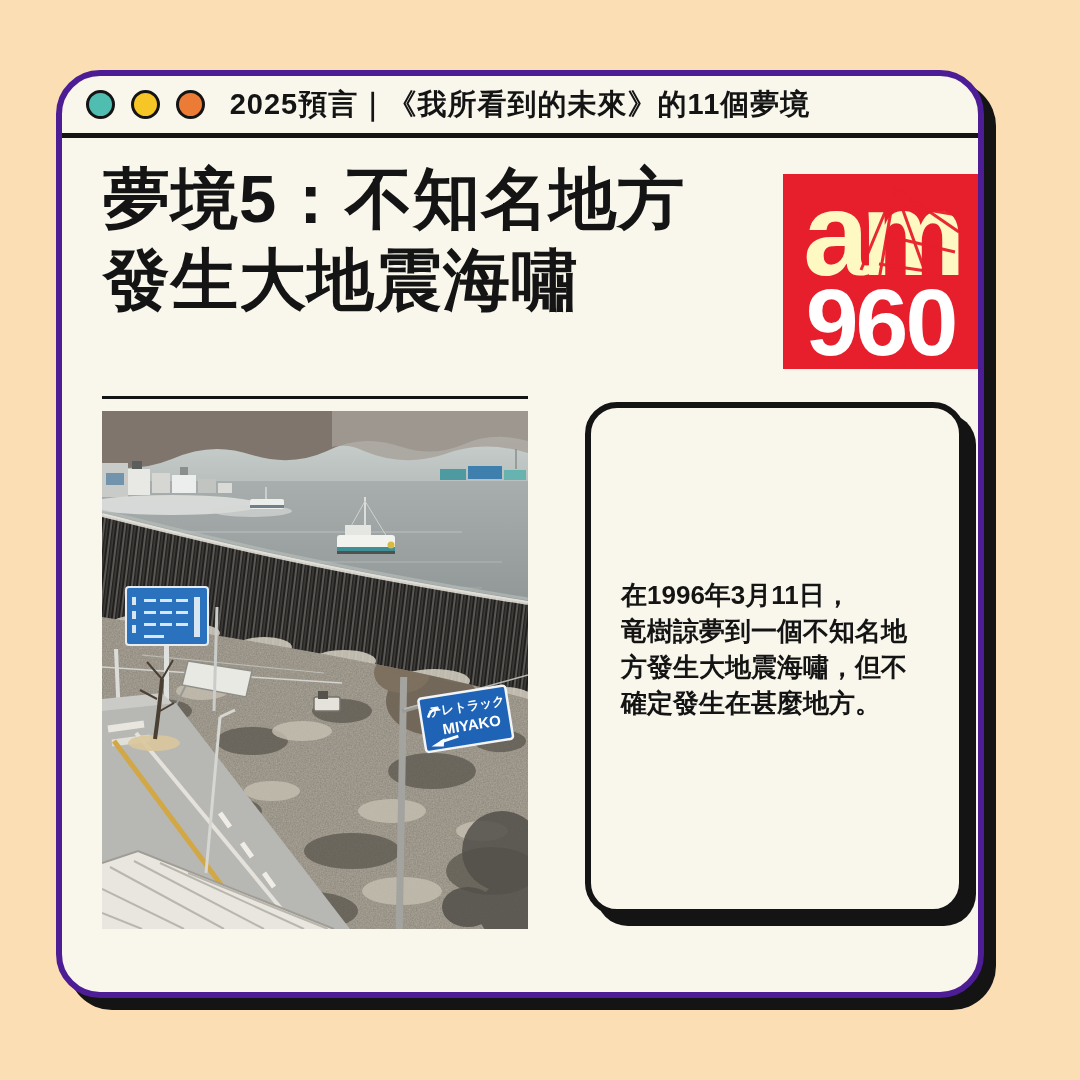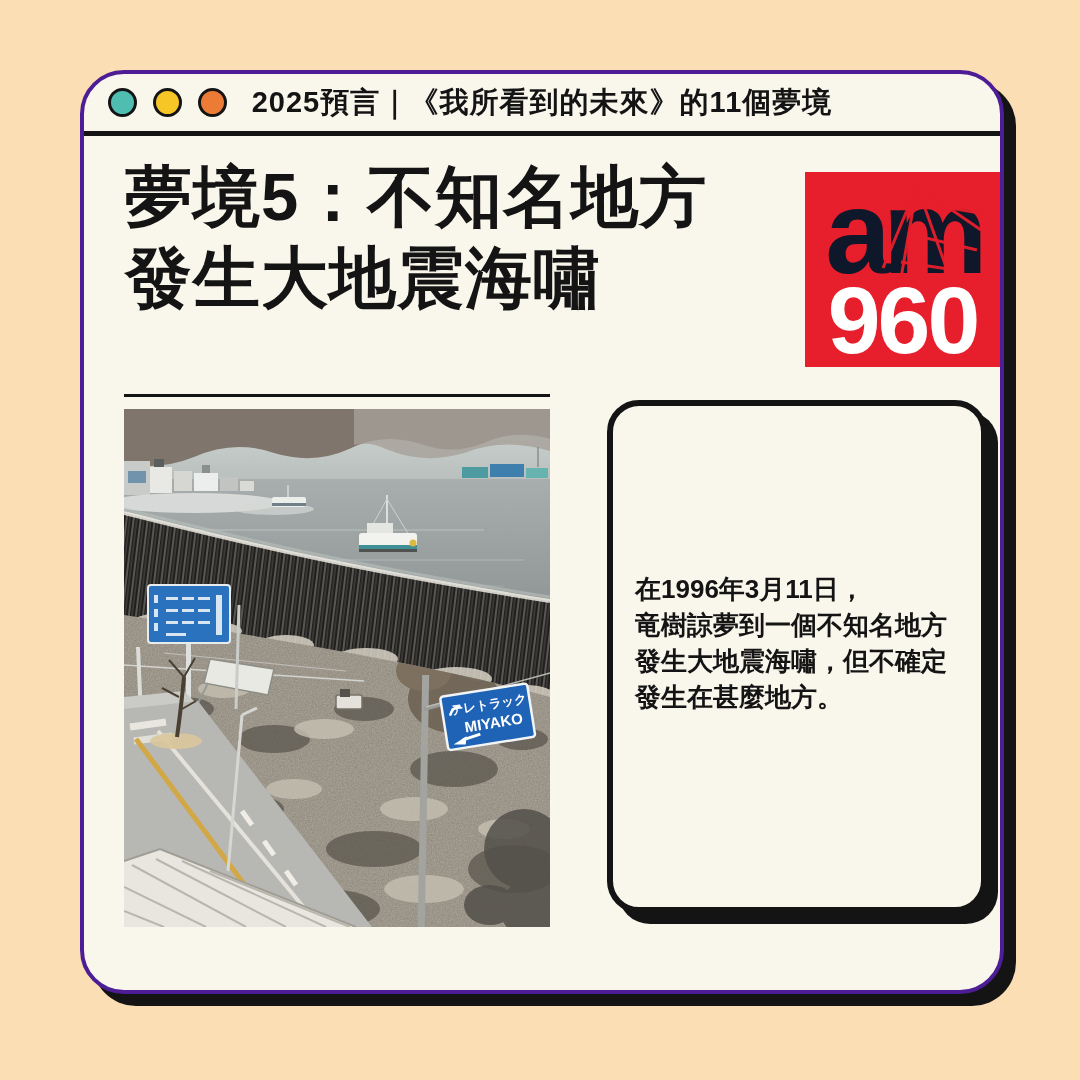--- a/index.html
+++ b/index.html
@@ -3,22 +3,22 @@
 <meta charset="utf-8">
 <style>
   html,body{margin:0;padding:0;}
   body{
     width:1080px;height:1080px;position:relative;overflow:hidden;
     background:#FBDEB4;
     font-family:"Liberation Sans","DejaVu Sans",sans-serif;
     color:#141414;
   }
   .card{
-    position:absolute;left:80px;top:70px;width:916px;height:916px;
-    background:#F9F6EC;border:4px solid #4c1d95;border-radius:44px;
+    position:absolute;left:56px;top:70px;width:916px;height:916px;
+    background:#F9F6EC;border:6px solid #4c1d95;border-radius:44px;
     box-shadow:12px 12px 0 #141414;
   }
   .titlebar{
     position:relative;height:57px;border-bottom:5px solid #141414;
     display:flex;align-items:center;padding-left:24px;gap:16px;
   }
   .dot{width:29px;height:29px;border-radius:50%;border:3.5px solid #141414;box-sizing:border-box;}
   .dot.teal{background:#4FBDB0;}
   .dot.yellow{background:#F6C627;}
   .dot.orange{background:#EC7B35;}
@@ -32,39 +32,39 @@
     font-size:67px;line-height:81px;font-weight:900;letter-spacing:1px;
     white-space:pre-line;
   }
   .logo{
     position:absolute;left:721px;top:36px;width:195px;height:195px;
     background:#E71E2B;display:flex;flex-direction:column;align-items:center;
     overflow:hidden;
   }
   .logo .am{
     font-weight:900;font-size:118px;line-height:100px;letter-spacing:-8px;
-    color:#0f172a;margin-top:10px;
+    color:#fef9c3;margin-top:10px;
   }
   .logo .n730{
     font-weight:900;font-size:95px;line-height:84px;letter-spacing:-3px;
     color:#fff;margin-top:-4px;
   }
   .logo svg{position:absolute;left:0;top:0;pointer-events:none;}
   .divider{position:absolute;left:40px;top:258px;width:426px;height:3px;background:#141414;}
   .photo{position:absolute;left:40px;top:273px;width:426px;height:518px;overflow:hidden;background:#9aa09e;}
   .photo svg{display:block;width:100%;height:100%;}
   .infobox{
     position:absolute;left:523px;top:264px;width:380px;height:513px;box-sizing:border-box;
     background:#F9F6EC;border:6px solid #141414;border-radius:32px;
     box-shadow:11px 11px 0 #141414;
     display:flex;flex-direction:column;justify-content:center;
     padding:0 14px;
   }
   .infobox p{
-    margin:8px;font-size:26px;font-weight:700;line-height:36px;
+    margin:16px;font-size:26px;font-weight:700;line-height:36px;
     white-space:pre-line;
   }
   .infobox p.first{margin-bottom:36px;}
 </style>
 </head>
 <body>
 
 <div class="card">
   <div class="titlebar">
     <span class="dot teal"></span>

